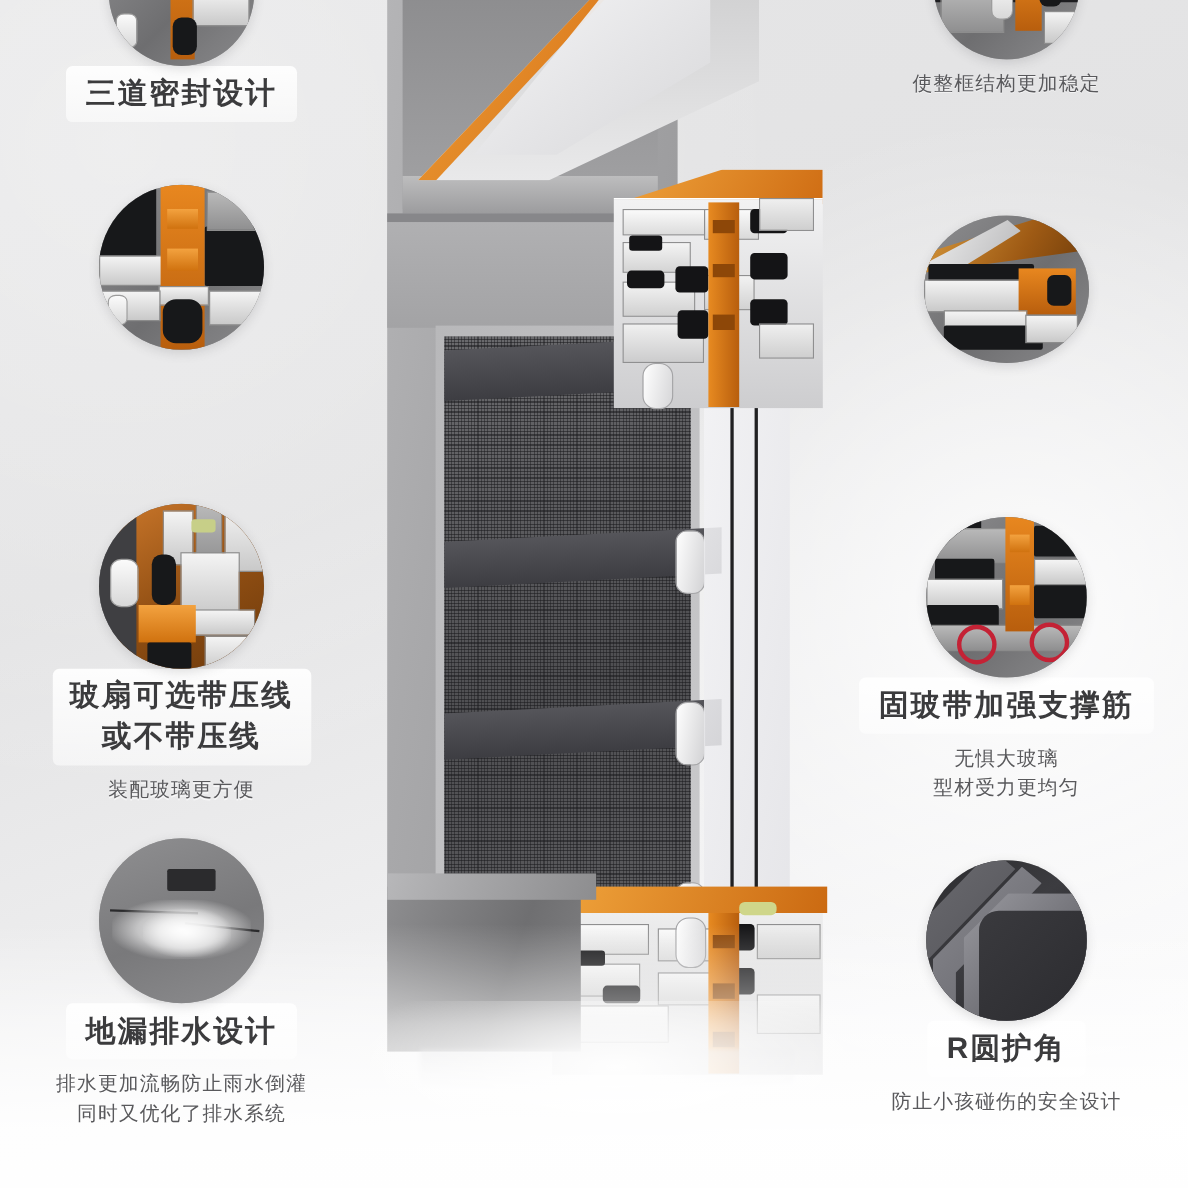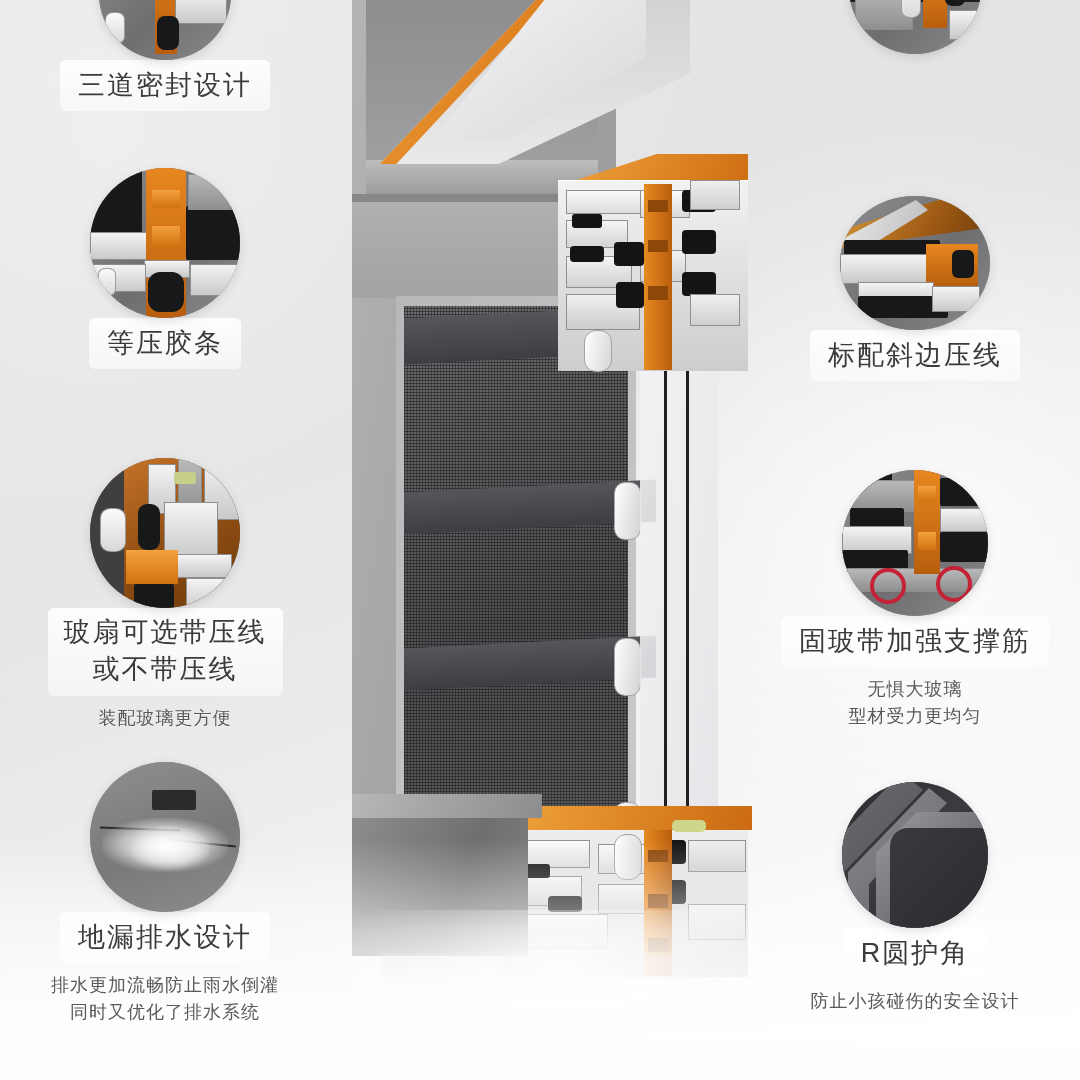--- a/index.html
+++ b/index.html
@@ -31,21 +31,21 @@
   
   .feature{position:absolute;width:330px;text-align:center;}
   .thumb{
     position:relative;margin:0 auto;border-radius:50%;
     overflow:hidden;
     box-shadow:0 3px 10px rgba(80,80,85,.18);
     background:#9a9a9a;
   }
   .title{
     display:inline-block;
-    font-size:27px;font-weight:normal;color:#3b3b3d;
+    font-size:27px;font-weight:bold;color:#3b3b3d;
     letter-spacing:2px;line-height:1.34;
     padding:7px 18px 8px;border-radius:6px;
     background:linear-gradient(to bottom, rgba(255,255,255,.92), rgba(255,255,255,.55));
   }
   .title.two{line-height:1.38;padding:6px 16px 7px;}
   .sub{
     margin-top:9px;font-size:18px;color:#59595c;letter-spacing:1px;line-height:1.5;
     text-shadow:0 1px 0 rgba(255,255,255,.6);
   }
 
@@ -220,21 +220,20 @@
         <div class="org" style="left:56px;top:0px;width:40px;height:150px;"></div>
         <div class="org lt" style="left:62px;top:22px;width:28px;height:18px;"></div>
         <div class="org lt" style="left:62px;top:58px;width:28px;height:20px;"></div>
         <div class="alum" style="left:54px;top:92px;width:44px;height:16px;"></div>
         <div class="blk" style="left:58px;top:104px;width:36px;height:40px;border-radius:12px;"></div>
         <div class="alum" style="left:0;top:96px;width:54px;height:26px;"></div>
         <div class="cap" style="left:8px;top:100px;width:16px;height:26px;"></div>
         <div class="alum" style="left:100px;top:96px;width:50px;height:30px;"></div>
       </div>
     </div>
-    <div class="title">等压胶条</div>
   </div>
 
   <div class="feature" style="left:0px;top:762px;">
     <div class="thumb" style="width:150px;height:150px;">
       <div class="sect">
         <div style="position:absolute;inset:0;background:linear-gradient(160deg,#8f8f91,#79797b 55%,#8c8c8e);"></div>
         <div class="plate" style="left:62px;top:28px;width:44px;height:20px;border-radius:2px;"></div>
         <div class="hairline" style="left:10px;top:66px;width:80px;transform:rotate(2deg);"></div>
         <div class="hairline" style="left:78px;top:80px;width:68px;transform:rotate(6deg);"></div>
         <div class="spray" style="left:12px;top:56px;width:126px;height:54px;"></div>
@@ -280,20 +279,21 @@
       <div class="sect">
         <div class="grayfield"></div>
         <div class="blk" style="left:0;top:0;width:132px;height:80px;background:#1d1d20;"></div>
         <div class="alum dk" style="left:6px;top:66px;width:56px;height:40px;"></div>
         <div class="cap" style="left:52px;top:58px;width:18px;height:36px;"></div>
         <div class="org" style="left:74px;top:44px;width:24px;height:62px;"></div>
         <div class="blk" style="left:96px;top:50px;width:20px;height:34px;border-radius:7px;"></div>
         <div class="alum" style="left:100px;top:88px;width:32px;height:28px;"></div>
       </div>
     </div>
+    <div class="sub">使整框结构更加稳定</div>
   </div>
 
   <div class="feature" style="left:750px;top:196px;">
     <div class="thumb" style="width:150px;height:134px;border-radius:50%;">
       <div class="sect">
         <div class="grayfield"></div>
         <div style="position:absolute;left:0;top:0;width:150px;height:52px;
              background:linear-gradient(120deg,#d99a3c,#9e5a14 60%,#6f3c0a);
              clip-path:polygon(0 66%, 74% 0, 100% 6%, 100% 60%, 0 100%);"></div>
         <div style="position:absolute;left:2px;top:4px;width:86px;height:56px;
@@ -301,21 +301,20 @@
              clip-path:polygon(0 70%, 86% 0, 100% 18%, 14% 100%);"></div>
         <div class="blk" style="left:4px;top:44px;width:96px;height:22px;"></div>
         <div class="alum" style="left:0px;top:58px;width:86px;height:28px;"></div>
         <div class="org" style="left:86px;top:48px;width:52px;height:42px;"></div>
         <div class="blk" style="left:112px;top:54px;width:22px;height:28px;border-radius:6px;"></div>
         <div class="alum" style="left:18px;top:86px;width:74px;height:22px;"></div>
         <div class="blk" style="left:18px;top:100px;width:90px;height:22px;"></div>
         <div class="alum" style="left:92px;top:90px;width:46px;height:24px;"></div>
       </div>
     </div>
-    <div class="title">标配斜边压线</div>
   </div>
 
   <div class="feature" style="left:750px;top:782px;">
     <div class="thumb" style="width:146px;height:146px;">
       <div class="sect">
         <div style="position:absolute;inset:0;background:linear-gradient(140deg,#2b2b2e,#3c3c40 45%,#232326);"></div>
         <div style="position:absolute;left:-24px;top:-10px;width:150px;height:150px;
              background:linear-gradient(135deg,#6d6d72,#4b4b50);
              clip-path:polygon(0 58%, 56% 0, 70% 12%, 16% 68%, 16% 100%, 0 100%);"></div>
         <div style="position:absolute;left:6px;top:6px;width:150px;height:150px;

